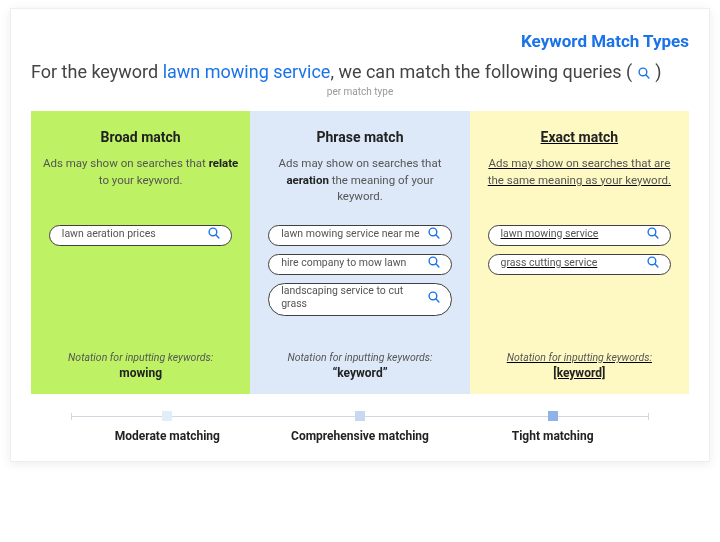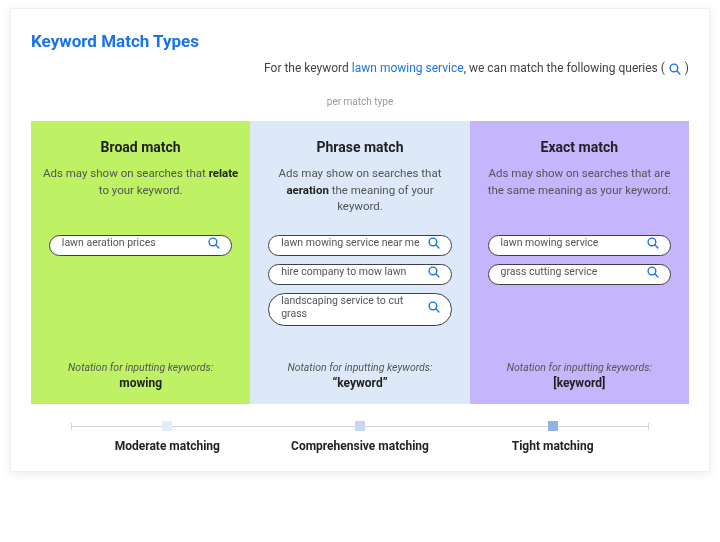--- a/index.html
+++ b/index.html
@@ -12,31 +12,31 @@
   }
   .card {
     width: 700px;
     margin: 8px auto 0;
     background: #fff;
     border: 1px solid #eee;
     box-shadow: 0 2px 10px rgba(0,0,0,0.08);
     padding: 22px 20px 18px;
   }
   .title {
-    text-align: left;
+    text-align: right;
     color: #1a73e8;
     font-weight: 700;
     font-size: 17px;
     margin-bottom: 10px;
   }
   .subtitle {
-    text-align: right;
-    font-size: 12px;
+    text-align: left;
+    font-size: 18px;
     color: #444;
-    margin-bottom: 20px;
+    margin-bottom: 4px;
   }
   .subtitle .kw {
     color: #1a73e8;
   }
   .subtitle .search-inline {
     display: inline-flex;
     align-items: center;
     vertical-align: middle;
   }
   .subsub {
@@ -53,21 +53,21 @@
   }
   .col {
     flex: 1 1 33.33%;
     padding: 18px 12px 14px;
     text-align: center;
     display: flex;
     flex-direction: column;
   }
   .col-broad  { background: #bef264; }
   .col-phrase { background: #dde9f8; }
-  .col-exact  { background: #c4b5fd; }
+  .col-exact  { background: #fef9c3; text-decoration: underline; }
   .col-title {
     font-weight: 700;
     font-size: 14px;
     color: #222;
     margin-bottom: 10px;
   }
   .col-desc {
     font-size: 11.5px;
     color: #555;
     line-height: 1.45;

